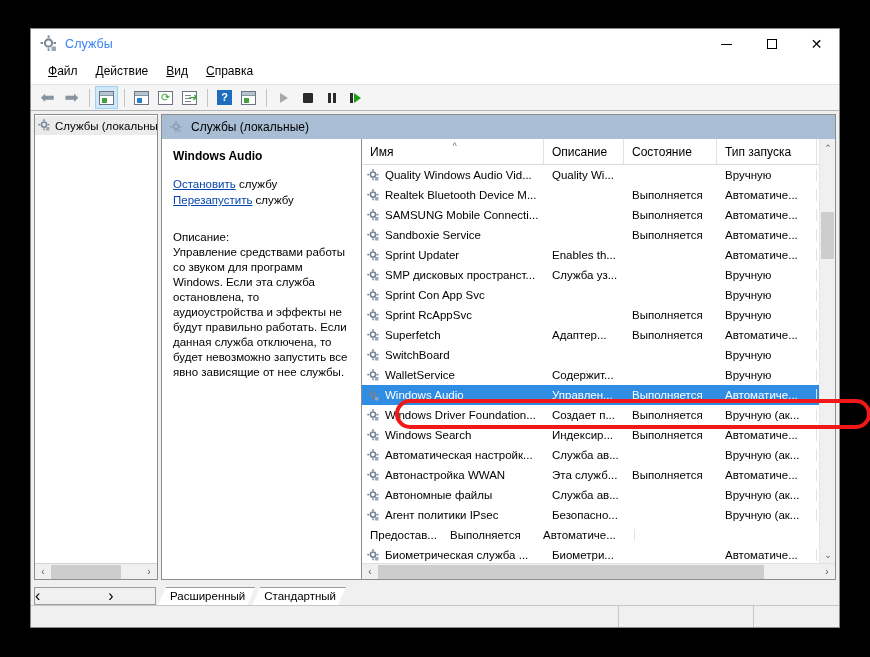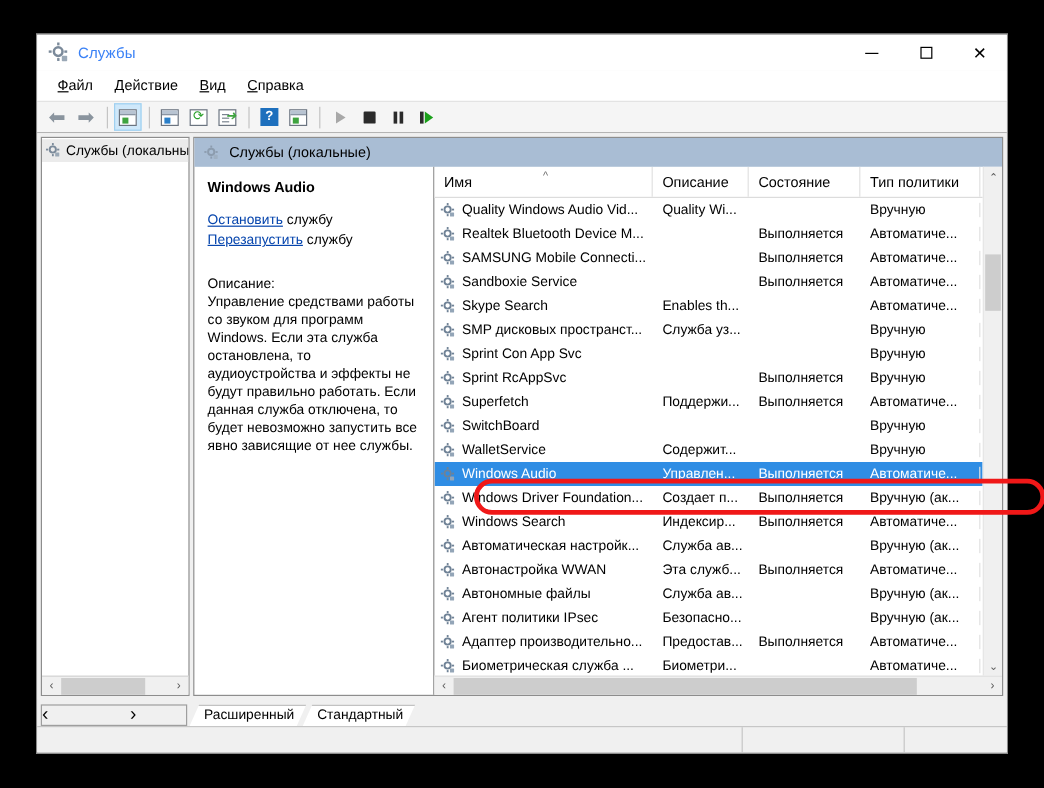--- a/index.html
+++ b/index.html
@@ -561,21 +561,21 @@
                   <span>Имя</span>
                   <span class="sortmark">^</span>
                 </div>
                 <div class="th col-desc">
                   <span>Описание</span>
                 </div>
                 <div class="th col-state">
                   <span>Состояние</span>
                 </div>
                 <div class="th col-start">
-                  <span>Тип политики</span>
+                  <span>Тип запуска</span>
                 </div>
               </div>
               <div class="lv-rows" id="rows-host">
                   <div class="lv-row">
                     <div class="cell name col-name">
                       <span class="gear">
                         <svg width="13" height="13" viewBox="0 0 13 13">
                           <circle cx="6" cy="5.6" r="2.6" fill="none" stroke="#6f8296" stroke-width="1.6"></circle>
                           <g fill="#6f8296">
                             <rect x="5.3" y="0.2" width="1.5" height="1.8"></rect>
@@ -659,21 +659,21 @@
                           <circle cx="6" cy="5.6" r="2.6" fill="none" stroke="#6f8296" stroke-width="1.6"></circle>
                           <g fill="#6f8296">
                             <rect x="5.3" y="0.2" width="1.5" height="1.8"></rect>
                             <rect x="5.3" y="9.4" width="1.5" height="1.8"></rect>
                             <rect x="0.3" y="4.9" width="1.8" height="1.5"></rect>
                             <rect x="9.6" y="4.9" width="1.8" height="1.5"></rect>
                           </g>
                           <rect x="8" y="8" width="3.4" height="3.4" rx="0.5" fill="#93a5b7"></rect>
                         </svg>
                       </span>
-                      <span>Skype Search</span>
+                      <span>Sprint Updater</span>
                     </div>
                     <div class="cell col-desc" style="padding-left: 8px;">Enables th...</div>
                     <div class="cell col-state" style="padding-left: 8px;"></div>
                     <div class="cell col-start" style="padding-left: 8px;">Автоматиче...</div>
                   </div>
                   <div class="lv-row">
                     <div class="cell name col-name">
                       <span class="gear">
                         <svg width="13" height="13" viewBox="0 0 13 13">
                           <circle cx="6" cy="5.6" r="2.6" fill="none" stroke="#6f8296" stroke-width="1.6"></circle>
@@ -741,21 +741,21 @@
                             <rect x="5.3" y="0.2" width="1.5" height="1.8"></rect>
                             <rect x="5.3" y="9.4" width="1.5" height="1.8"></rect>
                             <rect x="0.3" y="4.9" width="1.8" height="1.5"></rect>
                             <rect x="9.6" y="4.9" width="1.8" height="1.5"></rect>
                           </g>
                           <rect x="8" y="8" width="3.4" height="3.4" rx="0.5" fill="#93a5b7"></rect>
                         </svg>
                       </span>
                       <span>Superfetch</span>
                     </div>
-                    <div class="cell col-desc" style="padding-left: 8px;">Поддержи...</div>
+                    <div class="cell col-desc" style="padding-left: 8px;">Адаптер...</div>
                     <div class="cell col-state" style="padding-left: 8px;">Выполняется</div>
                     <div class="cell col-start" style="padding-left: 8px;">Автоматиче...</div>
                   </div>
                   <div class="lv-row">
                     <div class="cell name col-name">
                       <span class="gear">
                         <svg width="13" height="13" viewBox="0 0 13 13">
                           <circle cx="6" cy="5.6" r="2.6" fill="none" stroke="#6f8296" stroke-width="1.6"></circle>
                           <g fill="#6f8296">
                             <rect x="5.3" y="0.2" width="1.5" height="1.8"></rect>
@@ -926,35 +926,20 @@
                           <rect x="8" y="8" width="3.4" height="3.4" rx="0.5" fill="#93a5b7"></rect>
                         </svg>
                       </span>
                       <span>Агент политики IPsec</span>
                     </div>
                     <div class="cell col-desc" style="padding-left: 8px;">Безопасно...</div>
                     <div class="cell col-state" style="padding-left: 8px;"></div>
                     <div class="cell col-start" style="padding-left: 8px;">Вручную (ак...</div>
                   </div>
                   <div class="lv-row">
-                    <div class="cell name col-name">
-                      <span class="gear">
-                        <svg width="13" height="13" viewBox="0 0 13 13">
-                          <circle cx="6" cy="5.6" r="2.6" fill="none" stroke="#6f8296" stroke-width="1.6"></circle>
-                          <g fill="#6f8296">
-                            <rect x="5.3" y="0.2" width="1.5" height="1.8"></rect>
-                            <rect x="5.3" y="9.4" width="1.5" height="1.8"></rect>
-                            <rect x="0.3" y="4.9" width="1.8" height="1.5"></rect>
-                            <rect x="9.6" y="4.9" width="1.8" height="1.5"></rect>
-                          </g>
-                          <rect x="8" y="8" width="3.4" height="3.4" rx="0.5" fill="#93a5b7"></rect>
-                        </svg>
-                      </span>
-                      <span>Адаптер производительно...</span>
-                    </div>
                     <div class="cell col-desc" style="padding-left: 8px;">Предостав...</div>
                     <div class="cell col-state" style="padding-left: 8px;">Выполняется</div>
                     <div class="cell col-start" style="padding-left: 8px;">Автоматиче...</div>
                   </div>
                   <div class="lv-row">
                     <div class="cell name col-name">
                       <span class="gear">
                         <svg width="13" height="13" viewBox="0 0 13 13">
                           <circle cx="6" cy="5.6" r="2.6" fill="none" stroke="#6f8296" stroke-width="1.6"></circle>
                           <g fill="#6f8296">

